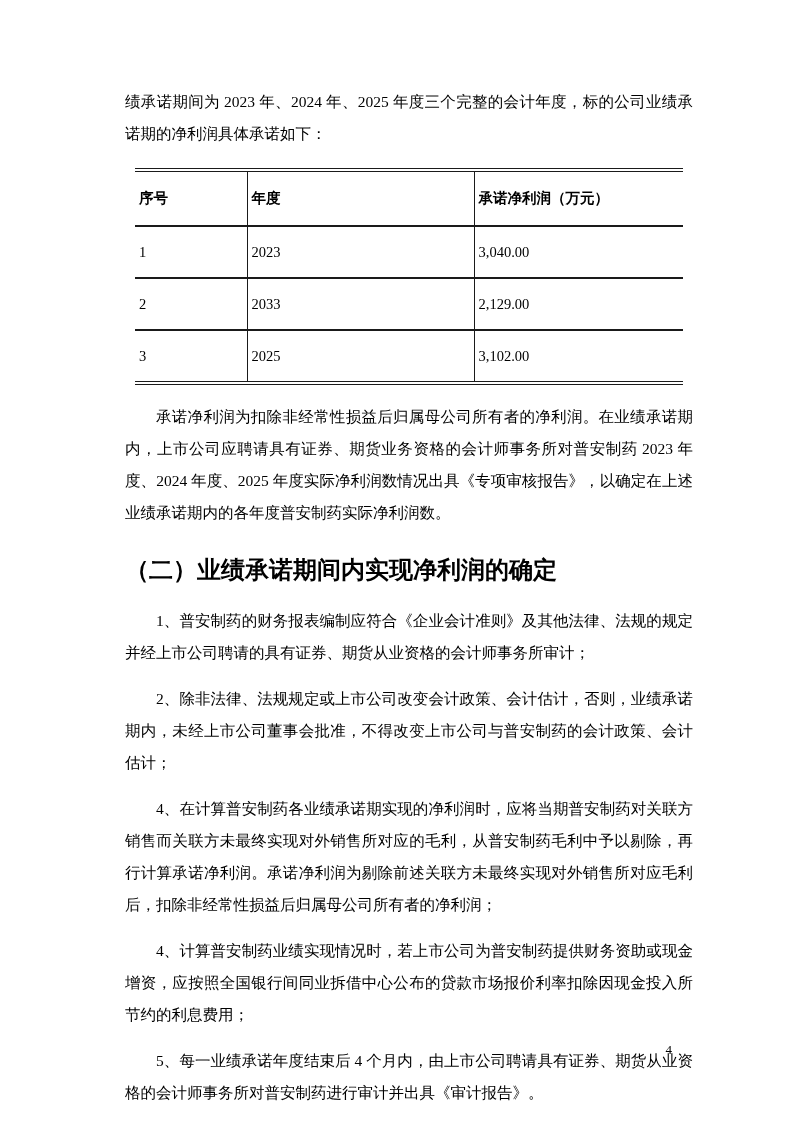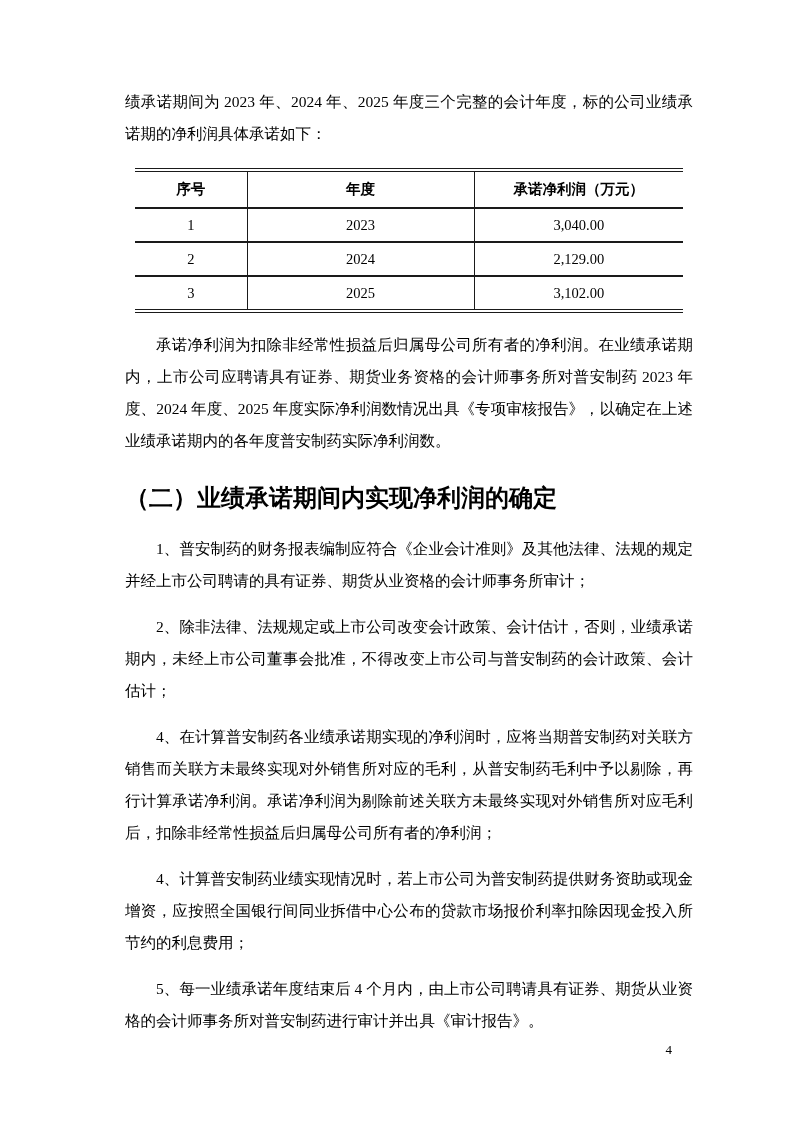--- a/index.html
+++ b/index.html
@@ -46,23 +46,23 @@
     border-collapse: collapse;
     width: 548px;
     margin: 18px auto 16px auto;
     border-top: 4px double #1a1a1a;
     border-bottom: 4px double #1a1a1a;
     table-layout: fixed;
   }
   table.commitment-table th,
   table.commitment-table td {
     font-size: 14.5px;
-    text-align: center;
+    text-align: left;
     vertical-align: middle;
-    padding: 4px 4px;
+    padding: 13px 4px;
   }
   table.commitment-table th {
     height: 27px;
     font-weight: bold;
     border-bottom: 2px solid #1a1a1a;
   }
   table.commitment-table td {
     height: 24px;
     border-bottom: 2px solid #1a1a1a;
   }
@@ -106,21 +106,21 @@
         </tr>
       </thead>
       <tbody>
         <tr>
           <td>1</td>
           <td>2023</td>
           <td>3,040.00</td>
         </tr>
         <tr>
           <td>2</td>
-          <td>2024</td>
+          <td>2033</td>
           <td>2,129.00</td>
         </tr>
         <tr>
           <td>3</td>
           <td>2025</td>
           <td>3,102.00</td>
         </tr>
       </tbody>
     </table>
 

